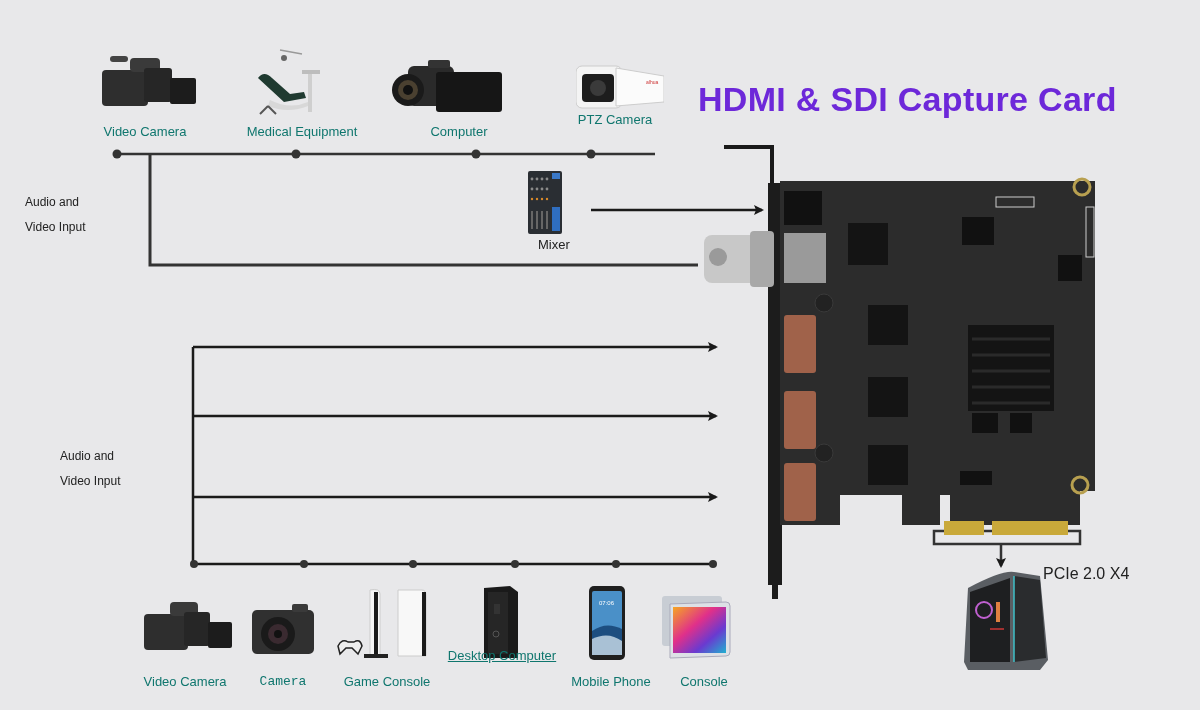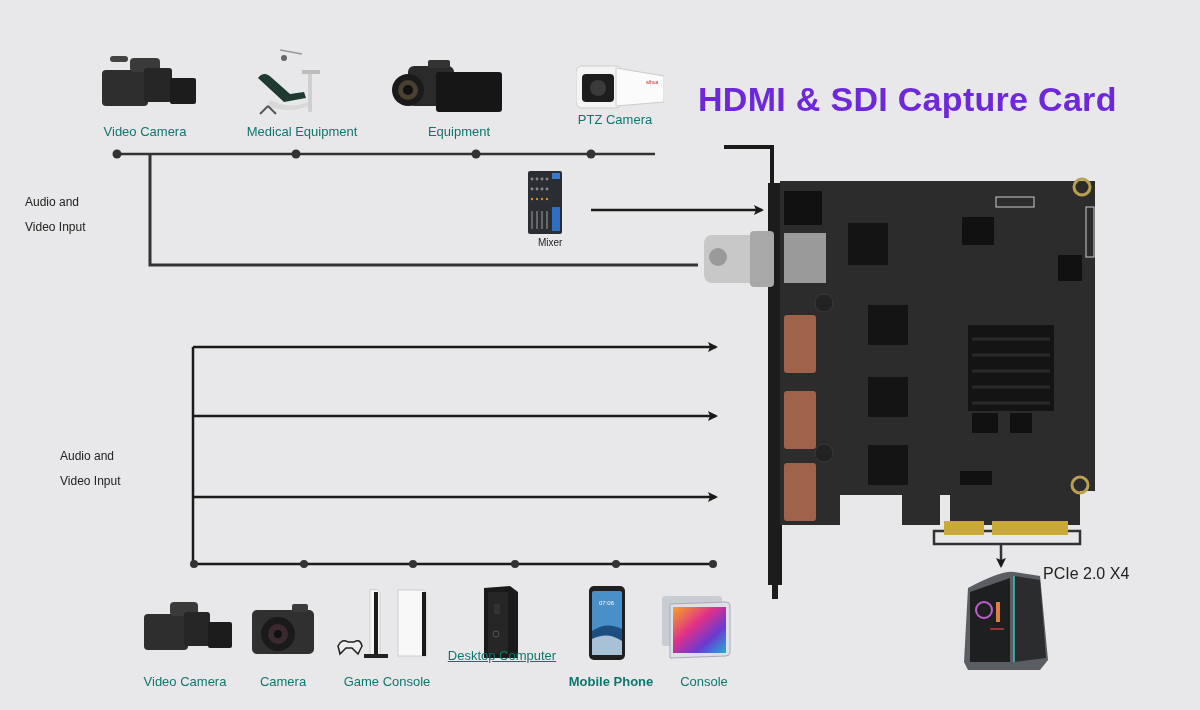--- a/index.html
+++ b/index.html
@@ -9,21 +9,21 @@
     font-family: "Liberation Sans", sans-serif;
     color: #222;
   }
   .abs { position: absolute; }
   .title {
     left: 698px; top: 80px; font-size: 34px; font-weight: bold; color: #6d28d9;
     letter-spacing: 0.3px; white-space: nowrap;
   }
   .label { font-size: 13px; color: #0f766e; white-space: nowrap; text-align: center; }
   .side-label { font-size: 12px; line-height: 25px; color: #222; }
-  .small-label { font-size: 10px; color: #222; }
+  .small-label { font-size: 13px; color: #222; }
   .pcie-label { font-size: 16px; color: #222; white-space: nowrap; }
   svg.lines { position: absolute; left: 0; top: 0; }
   .device { position: absolute; }
 </style>
 </head>
 <body>
 
 <div class="abs title">HDMI &amp; SDI Capture Card</div>
 
 <svg class="lines" width="1200" height="710">
@@ -97,21 +97,21 @@
 <div class="device" style="left:388px; top:58px; width:116px; height:56px;">
   <svg width="116" height="56" viewBox="0 0 116 56">
     <rect x="20" y="8" width="46" height="40" rx="6" fill="#2a2a2a"></rect>
     <circle cx="20" cy="32" r="16" fill="#1a1a1a"></circle>
     <circle cx="20" cy="32" r="10" fill="#4a4030"></circle>
     <circle cx="20" cy="32" r="5" fill="#111"></circle>
     <rect x="48" y="14" width="66" height="40" rx="3" fill="#161616"></rect>
     <rect x="40" y="2" width="22" height="8" rx="2" fill="#333"></rect>
   </svg>
 </div>
-<div class="abs label" style="left:400px; top:124px; width:118px;">Equipment</div>
+<div class="abs label" style="left:400px; top:124px; width:118px;">Computer</div>
 
 <div class="device" style="left:576px; top:62px; width:88px; height:48px;">
   <svg width="88" height="48" viewBox="0 0 88 48">
     <rect x="0" y="4" width="46" height="42" rx="6" fill="#f4f4f4" stroke="#ccc"></rect>
     <rect x="6" y="12" width="32" height="28" rx="4" fill="#1d1d1d"></rect>
     <circle cx="22" cy="26" r="8" fill="#3a3a3a"></circle>
     <path d="M40 6 L88 14 L88 40 L40 44 Z" fill="#fbfbfb" stroke="#ccc"></path>
     <text x="70" y="22" font-size="5" fill="#c33" font-family="Liberation Sans, sans-serif">alhua</text>
   </svg>
 </div>
@@ -227,21 +227,21 @@
 
 <div class="device" style="left:250px; top:602px; width:66px; height:56px;">
   <svg width="66" height="56" viewBox="0 0 66 56">
     <rect x="2" y="8" width="62" height="44" rx="5" fill="#303030"></rect>
     <rect x="42" y="2" width="16" height="8" rx="2" fill="#3a3a3a"></rect>
     <circle cx="28" cy="32" r="17" fill="#1a1a1a"></circle>
     <circle cx="28" cy="32" r="10" fill="#3a2a30"></circle>
     <circle cx="28" cy="32" r="4" fill="#111"></circle>
   </svg>
 </div>
-<div class="abs label" style="left:240px; top:674px; width:86px;">Camera</div>
+<div class="abs label" style="left:240px; top:674px; width:86px;font-family:Liberation Mono, monospace;">Camera</div>
 
 <div class="device" style="left:336px; top:588px; width:96px; height:72px;">
   <svg width="96" height="72" viewBox="0 0 96 72">
     <path d="M34 2 Q44 0 44 6 L44 68 L34 68 Z" fill="#f5f5f5" stroke="#ccc"></path>
     <rect x="38" y="4" width="4" height="62" fill="#1a1a1a"></rect>
     <rect x="28" y="66" width="24" height="4" fill="#222"></rect>
     <path d="M62 2 L86 2 Q90 2 90 8 L90 68 L62 68 Z" fill="#f8f8f8" stroke="#ccc"></path>
     <rect x="86" y="4" width="4" height="64" fill="#1a1a1a"></rect>
     <path d="M2 58 Q6 50 12 54 L18 54 Q24 50 26 58 L22 66 L16 60 L10 60 L4 66 Z" fill="#eee" stroke="#222" stroke-width="1.5"></path>
   </svg>
@@ -260,21 +260,21 @@
 
 <div class="device" style="left:588px; top:585px; width:38px; height:76px;">
   <svg width="38" height="76" viewBox="0 0 38 76">
     <rect x="1" y="1" width="36" height="74" rx="5" fill="#1f1f1f"></rect>
     <rect x="4" y="6" width="30" height="64" rx="2" fill="#4a90c8"></rect>
     <path d="M4 46 Q18 36 34 44 L34 70 L4 70 Z" fill="#1d4e80"></path>
     <path d="M4 54 Q20 46 34 56 L34 70 L4 70 Z" fill="#e6f2fa" opacity="0.7"></path>
     <text x="11" y="20" font-size="6" fill="#fff" font-family="Liberation Sans, sans-serif">07:06</text>
   </svg>
 </div>
-<div class="abs label" style="left:566px; top:674px; width:90px;font-weight:bold;">Mobile Phone</div>
+<div class="abs label" style="left:566px; top:674px; width:90px;">Mobile Phone</div>
 
 <div class="device" style="left:660px; top:594px; width:72px; height:66px;">
   <svg width="72" height="66" viewBox="0 0 72 66">
     <defs>
       <linearGradient id="tabg" x1="0" y1="0" x2="1" y2="1">
         <stop offset="0" stop-color="#f5a623"></stop>
         <stop offset="0.4" stop-color="#e0308a"></stop>
         <stop offset="0.7" stop-color="#6a3ad0"></stop>
         <stop offset="1" stop-color="#20b0d0"></stop>
       </linearGradient>

